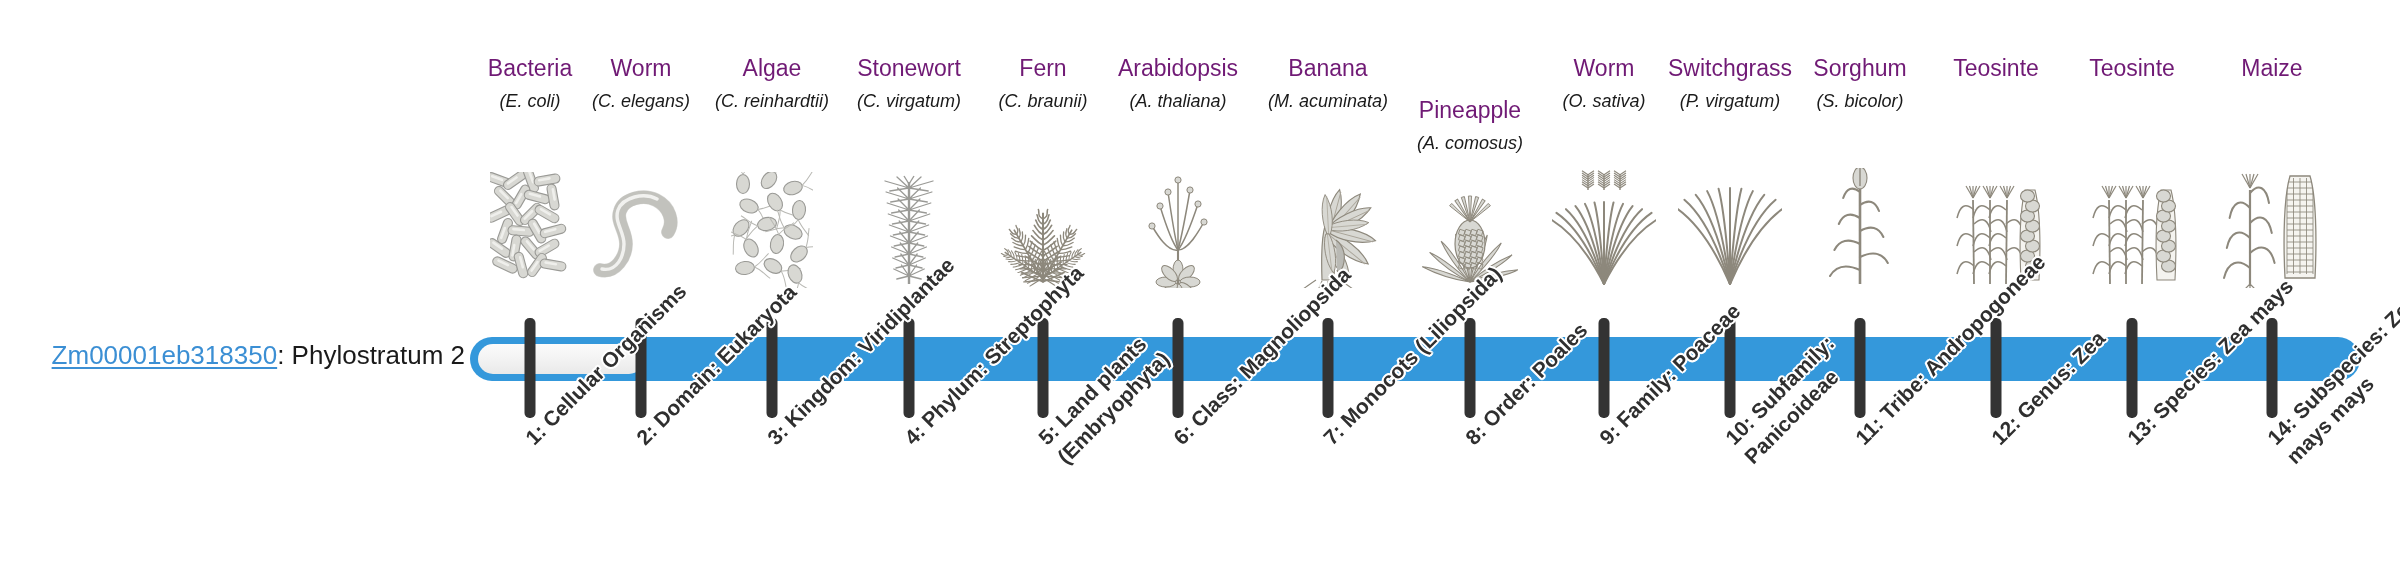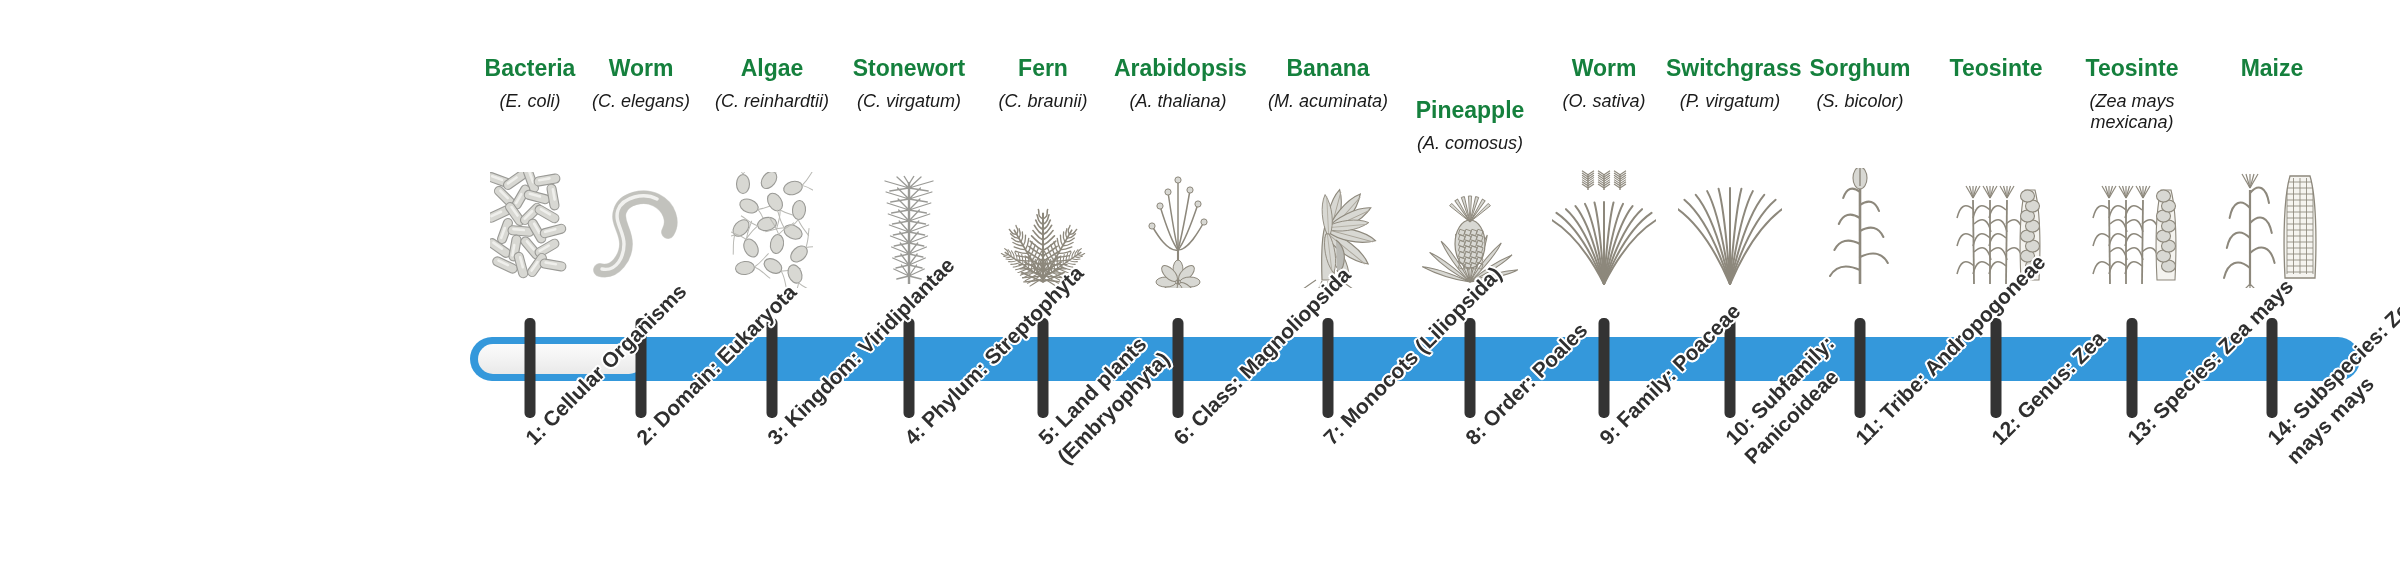--- a/index.html
+++ b/index.html
@@ -57,24 +57,23 @@
   
   .col{
     position:absolute;
     top:55px;
     width:128px;
     transform:translateX(-64px);
     text-align:center;
   }
   .common{
     font-size:23px;
-    color:#15803d;
+    color:#701a75;
     line-height:1.15;
     white-space:nowrap;
-    font-weight:bold;
   }
   .sci{
     margin-top:10px;
     font-size:18px;
     font-style:italic;
     color:#1a1a1a;
     line-height:1.15;
   }
 
   
@@ -114,20 +113,23 @@
     text-shadow:
       2px 0 0 #fff,-2px 0 0 #fff,0 2px 0 #fff,0 -2px 0 #fff,
       1.5px 1.5px 0 #fff,-1.5px 1.5px 0 #fff,1.5px -1.5px 0 #fff,-1.5px -1.5px 0 #fff;
   }
 </style>
 </head>
 <body>
 
 <div id="stage">
 
+  <div class="gene-label">
+    <a href="#" class="gene-link">Zm00001eb318350</a><span><span>: </span><span>Phylostratum 2</span></span>
+  </div>
 
   <div class="track"></div>
   <div class="track-empty"></div>
 
   <div id="ticks">
       <div class="tick" style="left: 530px;"></div>
       <div class="tick" style="left: 641px;"></div>
       <div class="tick" style="left: 772px;"></div>
       <div class="tick" style="left: 909px;"></div>
       <div class="tick" style="left: 1043px;"></div>
@@ -887,21 +889,20 @@
             <ellipse cx="-2.5" cy="-44" rx="7" ry="6" fill="#d8d8d3" stroke="#8d887c" stroke-width="1.1"></ellipse>
             <ellipse cx="2.5" cy="-54" rx="7" ry="6" fill="#d8d8d3" stroke="#8d887c" stroke-width="1.1"></ellipse>
             <ellipse cx="-2.5" cy="-64" rx="7" ry="6" fill="#d8d8d3" stroke="#8d887c" stroke-width="1.1"></ellipse>
             <ellipse cx="2.5" cy="-74" rx="7" ry="6" fill="#d8d8d3" stroke="#8d887c" stroke-width="1.1"></ellipse>
             <ellipse cx="-2.5" cy="-84" rx="7" ry="6" fill="#d8d8d3" stroke="#8d887c" stroke-width="1.1"></ellipse>
     </g>
   </svg>
       </div>
       <div class="col" style="left: 2132px;">
         <div class="common">Teosinte</div>
-        <div class="sci">(Zea mays mexicana)</div>
       </div>
       <div class="art" style="left: 2132px;">
         <svg width="120" height="120" viewBox="-60 -116 120 120">
     <g transform="translate(-22,0)">
       <path d="M0 0 L-1 -84" stroke="#8d887c" stroke-width="1.8" fill="none"></path>
       <path d="M0 -18 C -9 -26 -14 -22 -17 -10" stroke="#8d887c" stroke-width="1.5" fill="none"></path>
             <path d="M0 -32 C 9 -40 14 -36 17 -24" stroke="#8d887c" stroke-width="1.5" fill="none"></path>
             <path d="M0 -46 C -9 -54 -14 -50 -17 -38" stroke="#8d887c" stroke-width="1.5" fill="none"></path>
             <path d="M0 -60 C 9 -68 14 -64 17 -52" stroke="#8d887c" stroke-width="1.5" fill="none"></path>
             <path d="M0 -74 C -9 -82 -14 -78 -17 -66" stroke="#8d887c" stroke-width="1.5" fill="none"></path>

